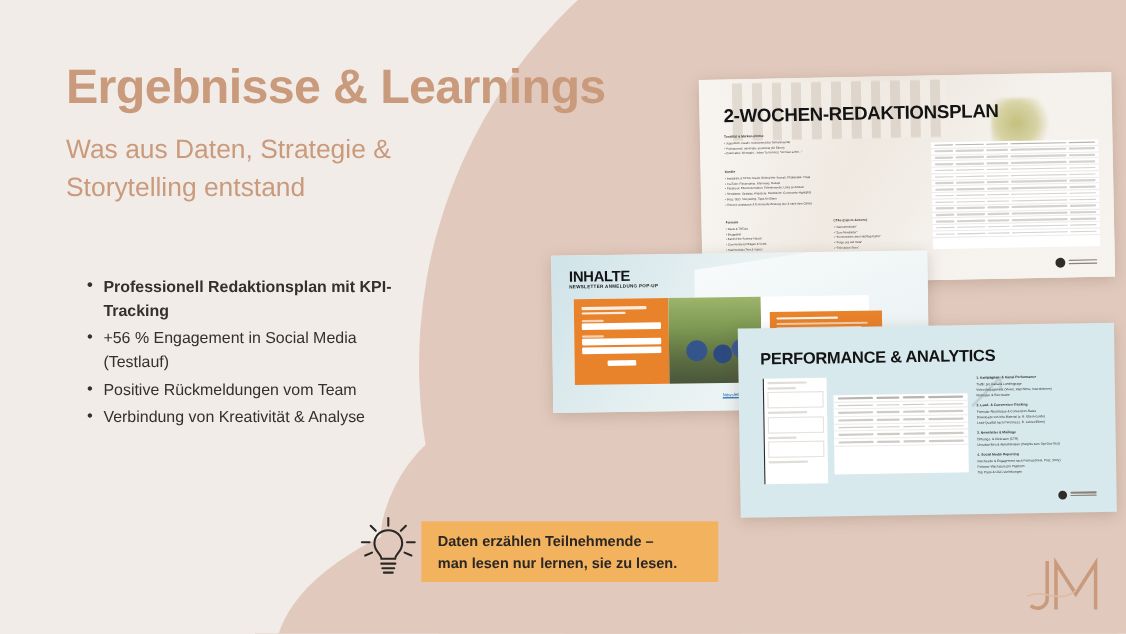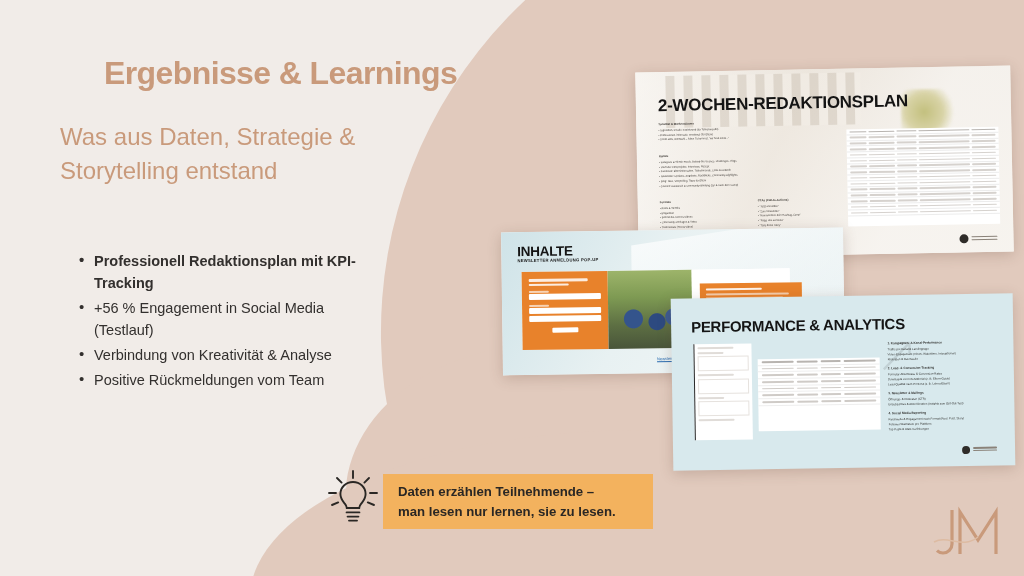--- a/index.html
+++ b/index.html
@@ -28,22 +28,22 @@
   }
   .blob-bottom{
     position:absolute;left:250px;top:430px;width:820px;height:240px;
     background:#E1CABD;
     border-radius:48% 52% 0 0 / 70% 66% 0 0;
   }
 
   
   .title{
     position:absolute;left:60px;top:56px;
-    font-size:32px;font-weight:700;letter-spacing:-.6px;
-    color:#C99A7B;line-height:1.1;white-space:nowrap;margin-left:44px;
+    font-size:44px;font-weight:700;letter-spacing:-.6px;
+    color:#C99A7B;line-height:1.1;white-space:nowrap;
   }
   .subtitle{
     position:absolute;left:60px;top:120px;width:400px;
     font-size:24px;font-weight:400;line-height:1.42;
     color:#C99A7B;
   }
 
   
   .bullets{
     position:absolute;left:76px;top:250px;width:290px;
@@ -191,22 +191,22 @@
     <div class="blob-tail"></div>
     <div class="blob-bottom"></div>
   </div>
 
   <div class="title">Ergebnisse &amp; Learnings</div>
   <div class="subtitle">Was aus Daten, Strategie &amp; Storytelling entstand</div>
 
   <ul class="bullets">
     <li class="strong">Professionell Redaktionsplan mit KPI-Tracking</li>
     <li>+56 % Engagement in Social Media (Testlauf)</li>
+    <li>Positive Rückmeldungen vom Team</li>
     <li>Verbindung von Kreativität &amp; Analyse</li>
-    <li>Positive Rückmeldungen vom Team</li>
   </ul>
 
   <svg class="bulb" viewBox="0 0 56 62">
     <g stroke="#2A2724" stroke-width="1.9" fill="none" stroke-linecap="round">
       <path d="M28 14 c-7.2 0 -12.6 5.4 -12.6 12 0 4.6 2.6 7.4 4.4 9.7 1.3 1.6 1.9 2.6 2 4.3 h12.4 c.1 -1.7 .7 -2.7 2 -4.3 1.8 -2.3 4.4 -5.1 4.4 -9.7 0 -6.6 -5.4 -12 -12.6 -12 z"></path>
       <path d="M21.6 44.4 h12.8"></path>
       <path d="M22.6 48.6 h10.8"></path>
       <path d="M24 52.6 h8"></path>
       <path d="M28 3 v7"></path>
       <path d="M12 10 l4.6 4.6"></path>

